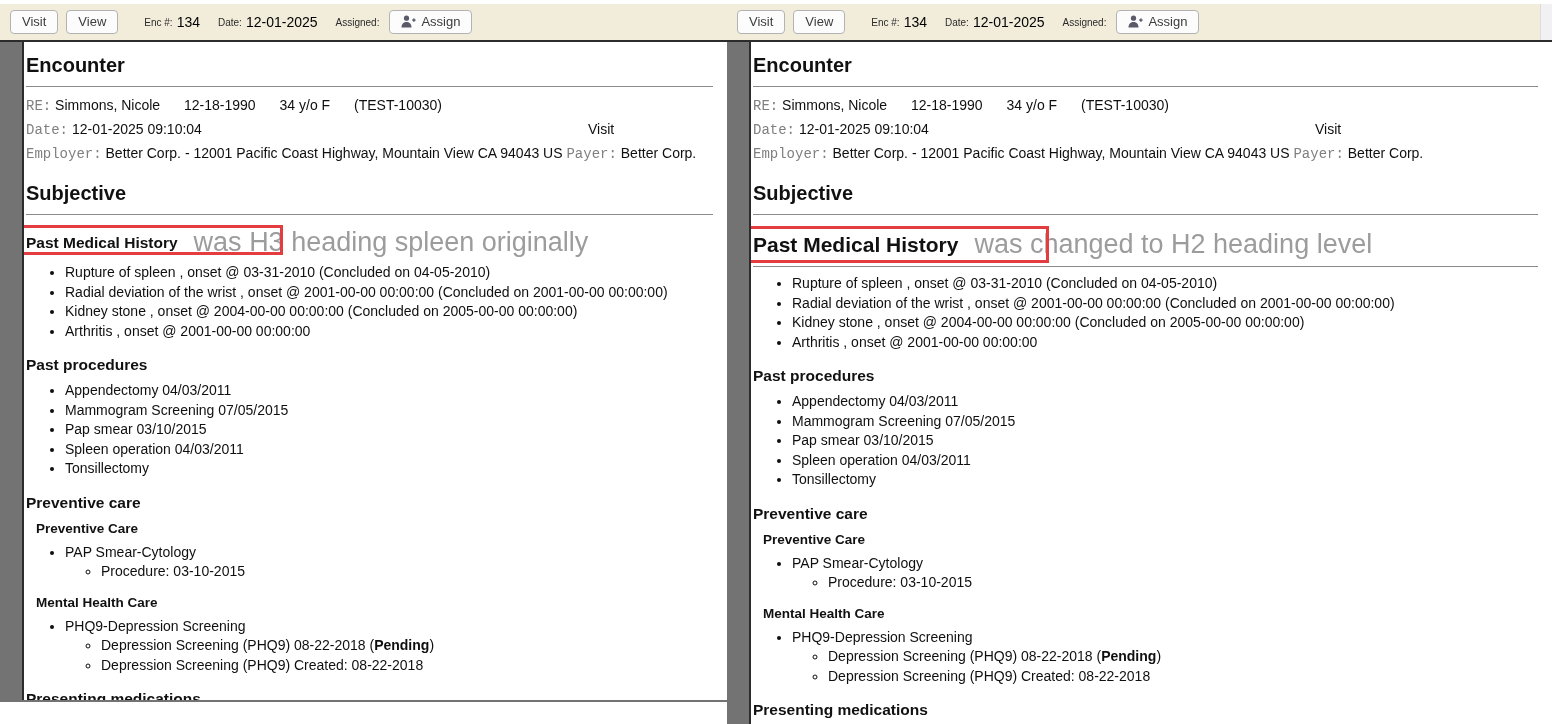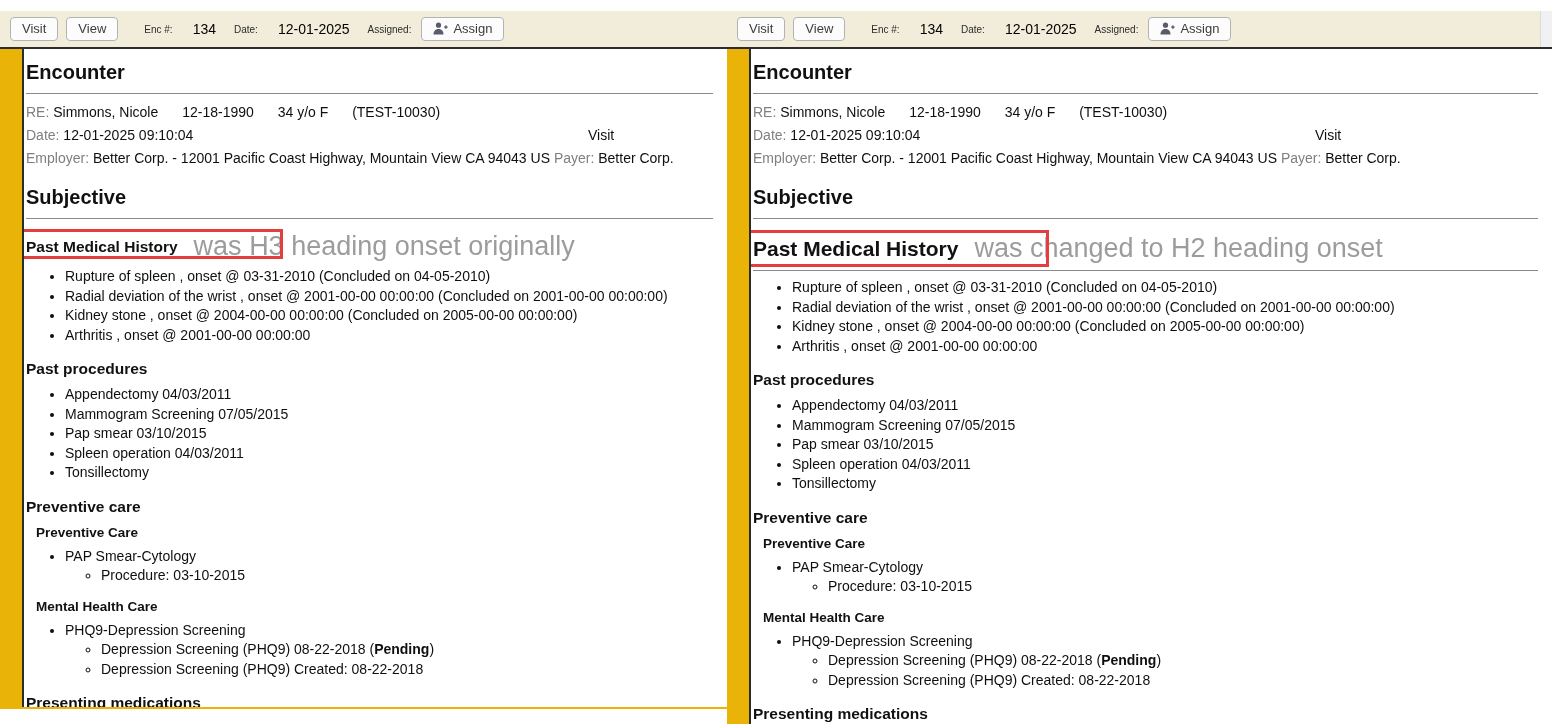--- a/index.html
+++ b/index.html
@@ -2,38 +2,38 @@
 <html><head>
 <meta charset="utf-8">
 <style>
   html,body{margin:0;padding:0;}
   body{
     width:1552px;height:724px;position:relative;overflow:hidden;
     background:#ffffff;
     font-family:"Liberation Sans","DejaVu Sans",sans-serif;
     color:#0f0f0f;
   }
-  .panel{position:absolute;top:11px;background:#eab308;}
+  .panel{position:absolute;top:4px;background:#737373;}
   .panel-left{left:0;width:727px;height:698px;}
   .panel-right{left:727px;width:825px;height:724px;}
 
   
   .toolbar{
     height:38px;background:#f2eddb;border-bottom:2px solid #2c2c2c;
     display:flex;align-items:center;padding:0 10px;box-sizing:border-box;
     position:relative;
   }
   .tb-btn{
     background:#fcfcfc;border:1px solid #b3b3b3;border-radius:4px;
     padding:4px 11px;font-size:13px;color:#3c3c3c;margin-right:8px;
     display:inline-flex;align-items:center;gap:5px;
     font-family:inherit;line-height:1.1;
   }
   .tb-label{color:#2a2a2a;font-size:10px;margin-left:18px;}
-  .tb-value{color:#000;font-size:14px;margin-left:20px;}
+  .tb-value{color:#000;font-size:14px;margin-left:4px;}
   .assign-btn{margin-left:10px;margin-right:0;}
   .pp-icon{width:15px;height:13px;display:inline-block;}
   .scroll-strip{
     position:absolute;right:0;top:0;width:11px;height:36px;
     background:#f1f1f4;border-left:1px solid #dcdcdc;
   }
 
   
   .content{
     margin-left:22px;border-left:2px solid #2c2c2c;background:#ffffff;
@@ -41,21 +41,21 @@
     padding:8px 14px 0 2px;position:relative;overflow:hidden;
   }
 
   .section-title{
     font-size:20px;font-weight:700;margin:0;padding:4px 0 9px 0;
     border-bottom:1px solid #8a8a8a;color:#111;
   }
   .section-title.sub{margin-top:12px;}
 
   .meta{margin-top:7px;font-size:14px;line-height:23px;}
-  .meta .lbl{color:#7f7f7f;}
+  .meta .lbl{color:#7f7f7f;font-family:Liberation Mono, monospace;}
   .meta .val{color:#0f0f0f;}
   .meta .gap{margin-right:20px;}
   .meta-line{position:relative;}
   .visit-link{position:absolute;left:562px;top:0;color:#0f0f0f;}
 
   
   .pmh-row{
     position:relative;display:flex;align-items:center;
     margin-top:14px;
   }
@@ -128,21 +128,21 @@
         <span class="lbl">Payer:</span>
         <span class="val">Better Corp.</span>
       </div>
     </div>
 
     <h2 class="section-title sub">Subjective</h2>
 
     <div class="pmh-row">
       <div class="redbox redbox-left"></div>
       <h3 class="pmh-h3">Past Medical History</h3>
-      <span class="annotation">was H3 heading onset originally</span>
+      <span class="annotation">was H3 heading spleen originally</span>
     </div>
     <ul class="blt">
       <li>Rupture of spleen , onset @ 03-31-2010 (Concluded on 04-05-2010)</li>
       <li>Radial deviation of the wrist , onset @ 2001-00-00 00:00:00 (Concluded on 2001-00-00 00:00:00)</li>
       <li>Kidney stone , onset @ 2004-00-00 00:00:00 (Concluded on 2005-00-00 00:00:00)</li>
       <li>Arthritis , onset @ 2001-00-00 00:00:00</li>
     </ul>
 
     <div class="h3">Past procedures</div>
     <ul class="blt">
@@ -220,21 +220,21 @@
         <span class="lbl">Payer:</span>
         <span class="val">Better Corp.</span>
       </div>
     </div>
 
     <h2 class="section-title sub">Subjective</h2>
 
     <div class="pmh-row h2style">
       <div class="redbox redbox-right"></div>
       <h2 class="pmh-h2">Past Medical History</h2>
-      <span class="annotation">was changed to H2 heading onset</span>
+      <span class="annotation">was changed to H2 heading level</span>
     </div>
     <ul class="blt">
       <li>Rupture of spleen , onset @ 03-31-2010 (Concluded on 04-05-2010)</li>
       <li>Radial deviation of the wrist , onset @ 2001-00-00 00:00:00 (Concluded on 2001-00-00 00:00:00)</li>
       <li>Kidney stone , onset @ 2004-00-00 00:00:00 (Concluded on 2005-00-00 00:00:00)</li>
       <li>Arthritis , onset @ 2001-00-00 00:00:00</li>
     </ul>
 
     <div class="h3">Past procedures</div>
     <ul class="blt">

